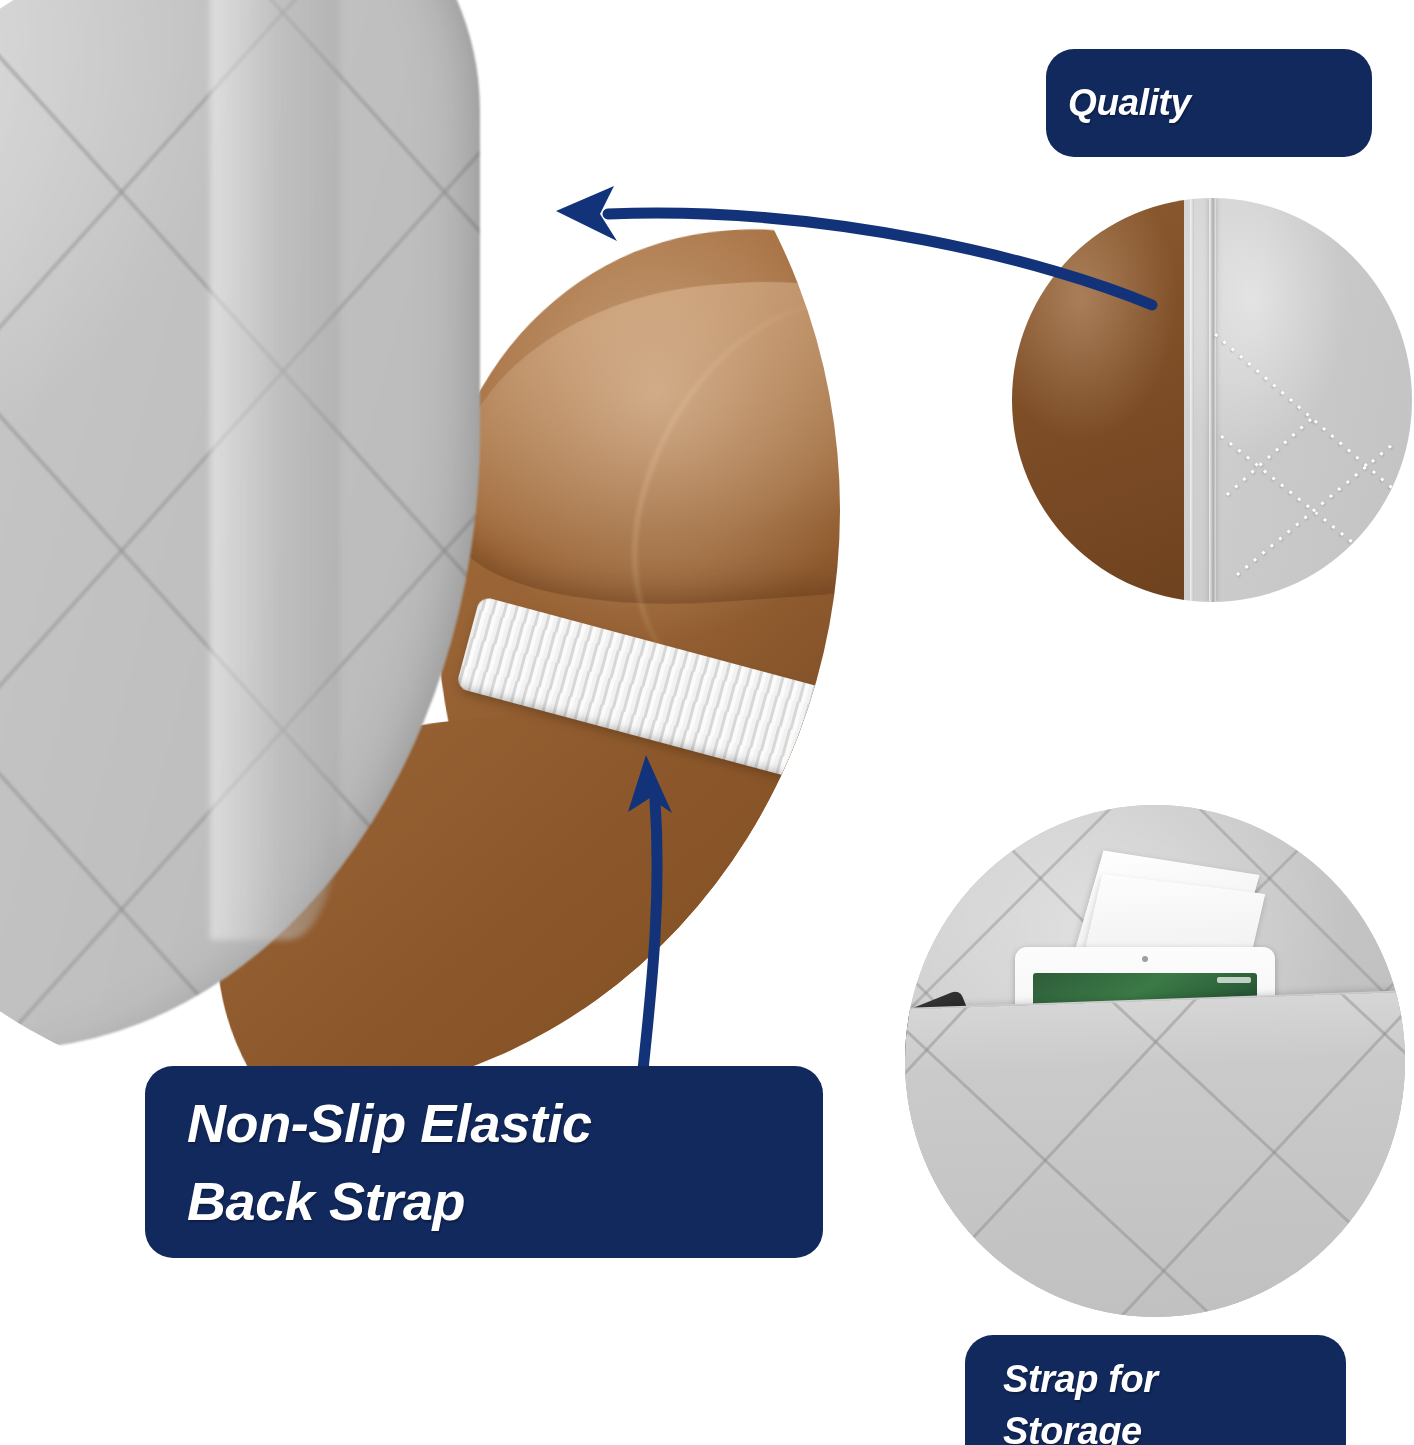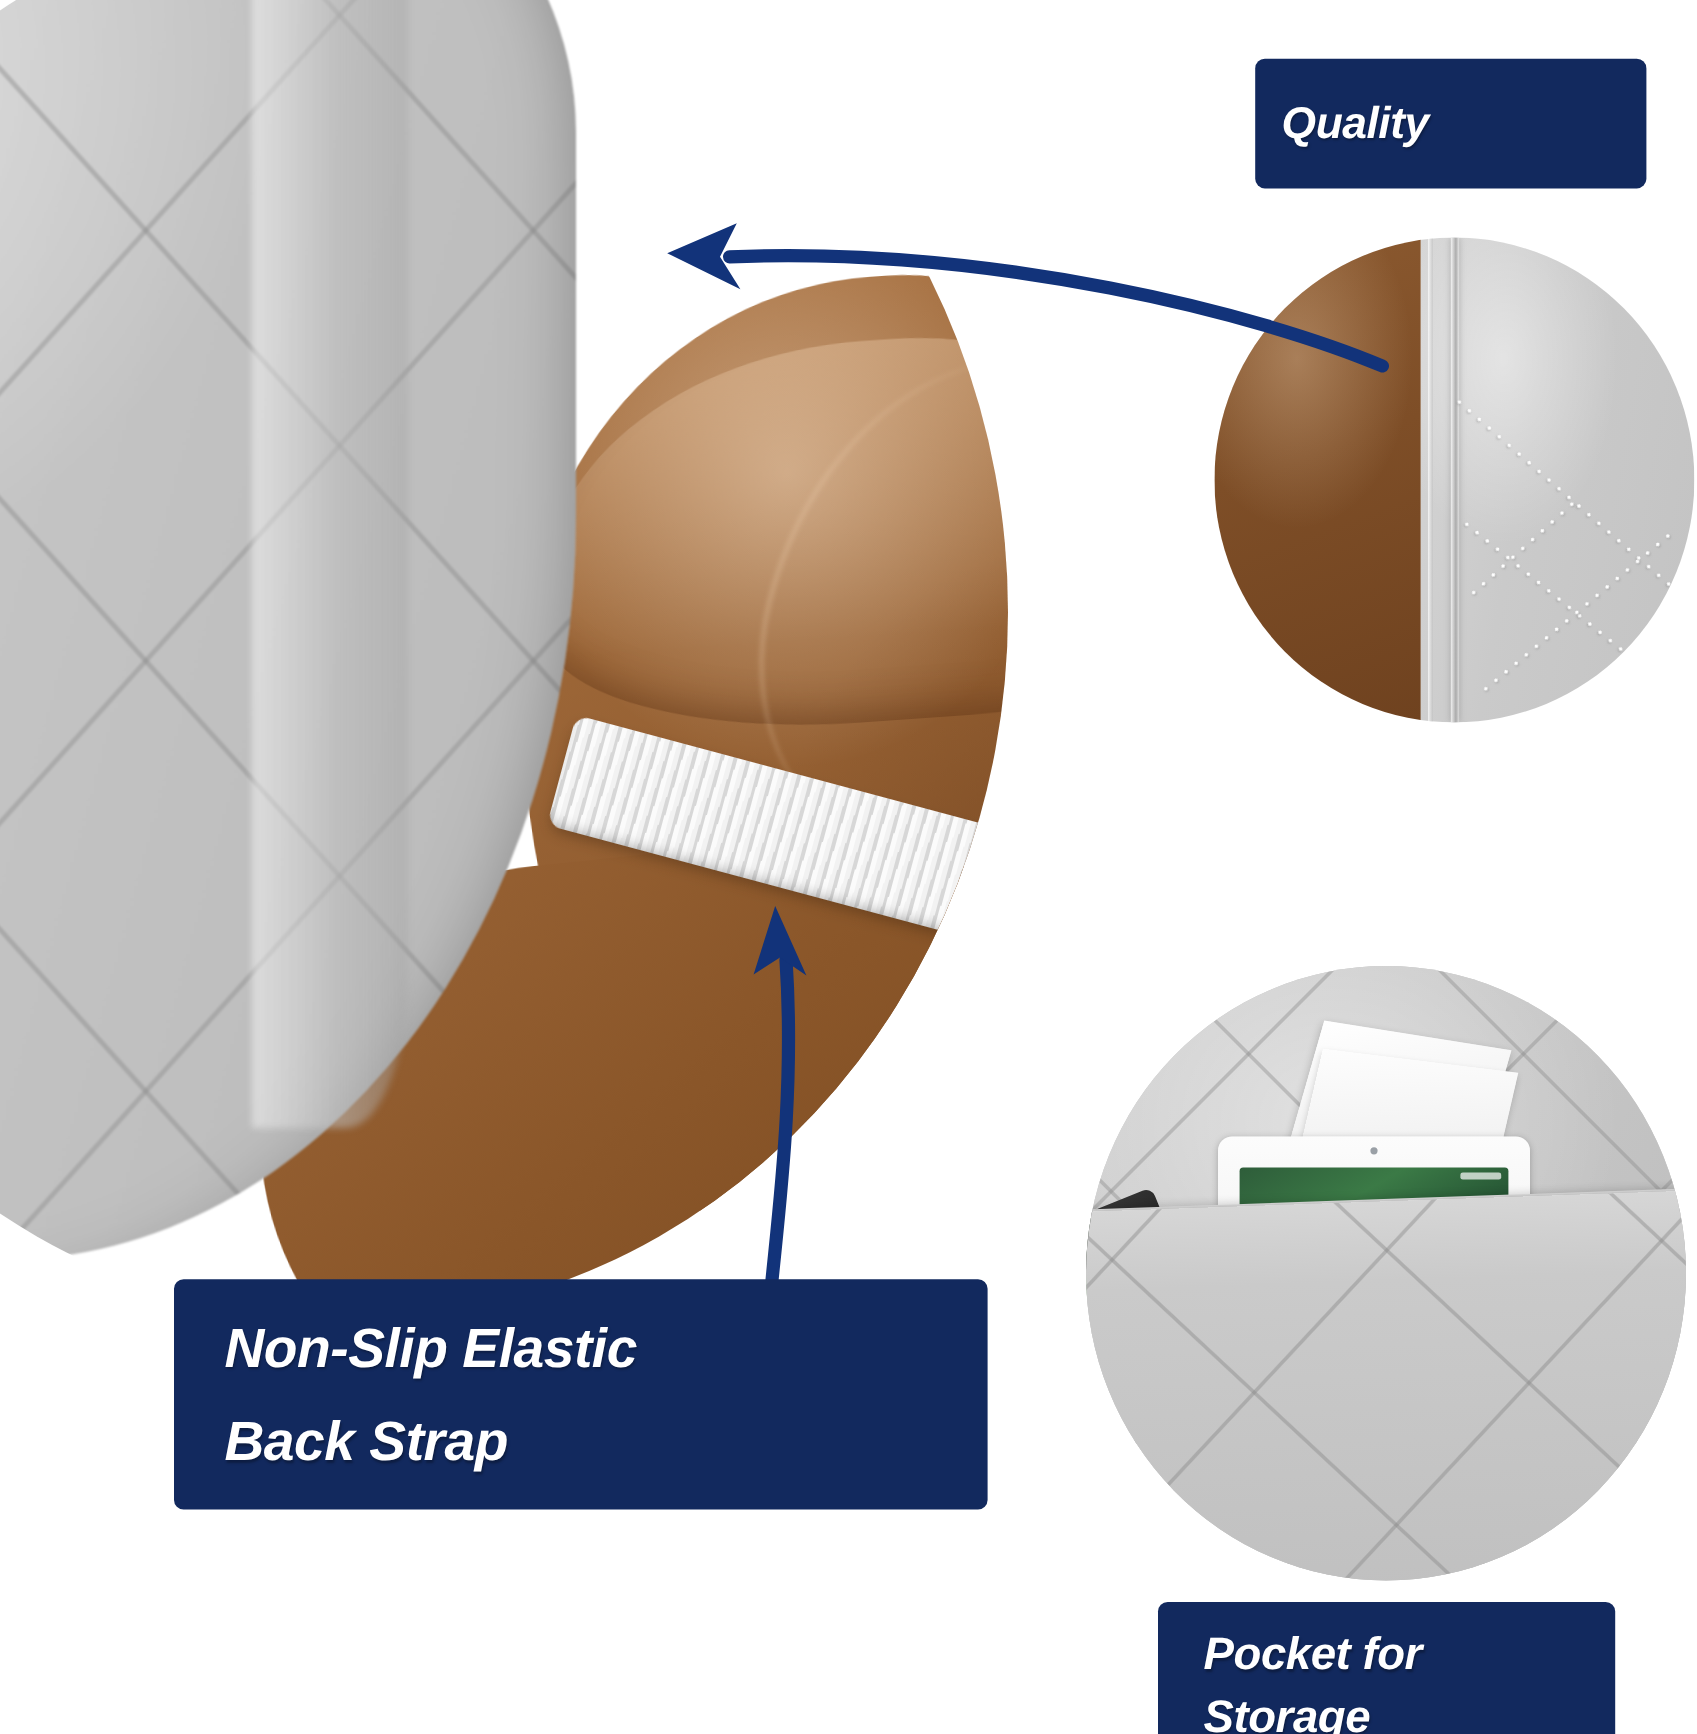--- a/index.html
+++ b/index.html
@@ -309,21 +309,21 @@
     width: 74px; height: 62px;
     background: linear-gradient(160deg, #cfe6cd, #a9c9a6);
     border-radius: 6px;
     transform: rotate(-24deg);
   }
 
   
   .badge {
     position: absolute;
     background: #12295e;
-    border-radius: 8px;
+    border-radius: 28px;
     color: #ffffff;
     font-style: italic;
     font-weight: 700;
     letter-spacing: -0.4px;
     box-sizing: border-box;
     display: flex;
     flex-direction: column;
     justify-content: center;
     text-shadow: 1px 2px 2px rgba(0,0,0,.30);
   }
@@ -333,21 +333,21 @@
     left: 1046px; top: 49px;
     width: 326px; height: 108px;
     padding: 0 0 0 22px;
     font-size: 37px;
     line-height: 44px;
   }
   .badge-strap {
     left: 145px; top: 1066px;
     width: 678px; height: 192px;
     padding: 0 0 0 42px;
-    font-size: 46px;
+    font-size: 54px;
     line-height: 78px;
   }
   .badge-pocket {
     left: 965px; top: 1335px;
     width: 381px; height: 140px;
     padding: 0 0 0 38px;
     font-size: 38px;
     line-height: 52px;
   }
 
@@ -421,17 +421,17 @@
   <div class="badge badge-quality">
     <span>Quality</span>
   </div>
 
   <div class="badge badge-strap">
     <span>Non-Slip Elastic</span>
     <span>Back Strap</span>
   </div>
 
   <div class="badge badge-pocket">
-    <span>Pocket for</span>
+    <span>Strap for</span>
     <span>Storage</span>
   </div>
 
 </div>
 
 </body></html>

